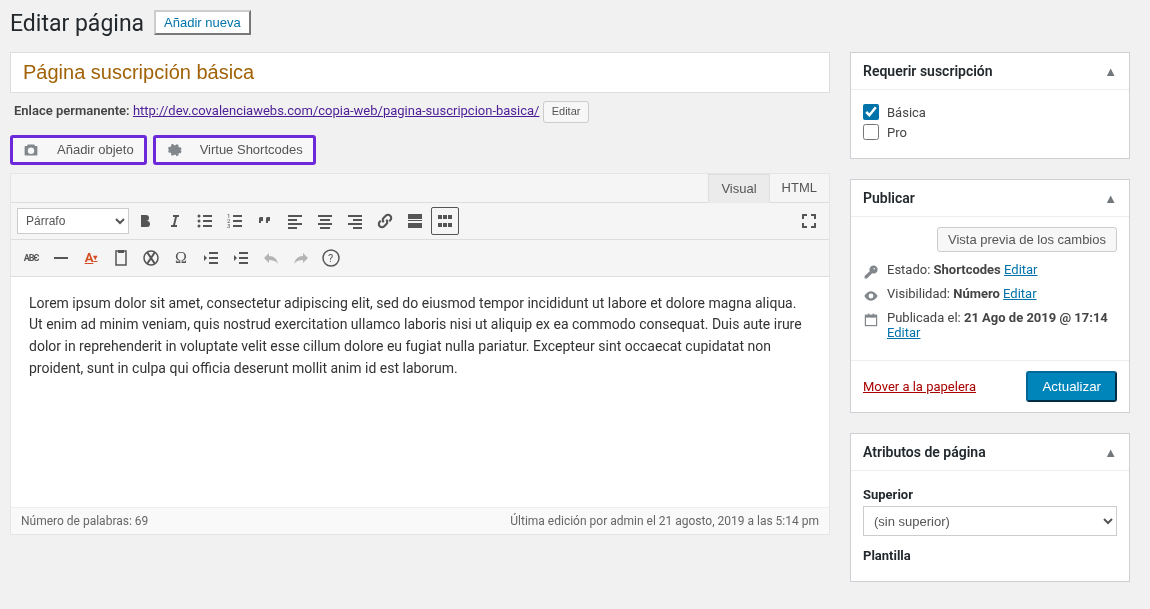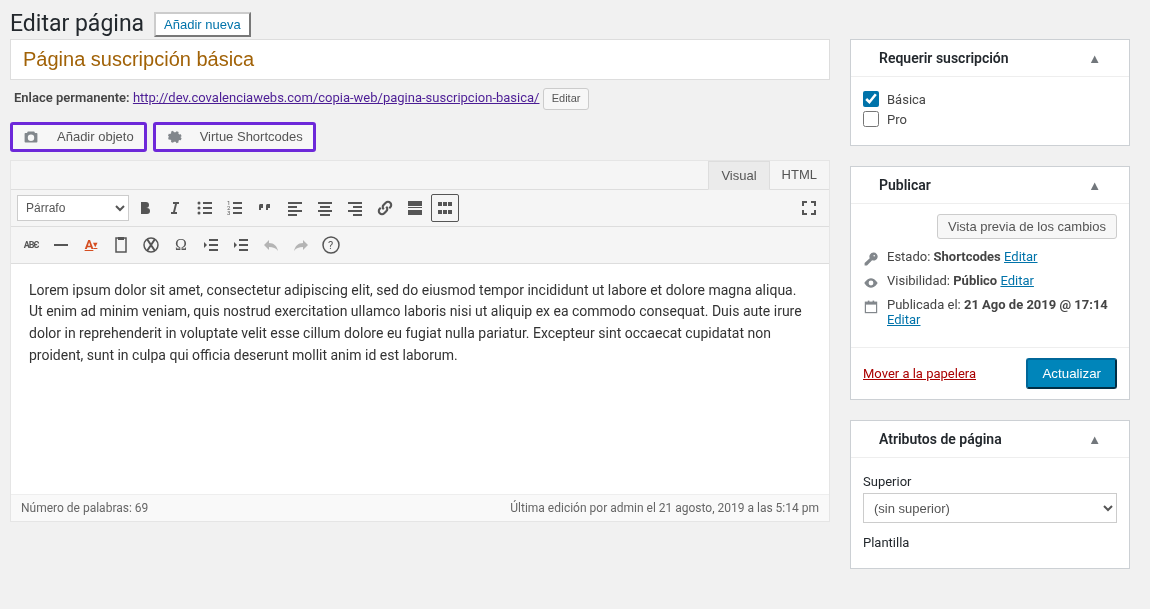--- a/index.html
+++ b/index.html
@@ -1,18 +1,18 @@
 <!DOCTYPE html>
 <html><head>
 <meta charset="utf-8">
 <style>
   * { box-sizing: border-box; margin: 0; padding: 0; }
   html, body { font-family: -apple-system, BlinkMacSystemFont, "Segoe UI", Roboto, Arial, sans-serif; font-size: 13px; color: #444; background: #f1f1f1; }
   .wrap { padding: 10px 20px 0 10px; }
-  .head { display: flex; align-items: flex-end; gap: 10px; margin-bottom: 2px; }
+  .head { display: flex; align-items: flex-start; gap: 10px; margin-bottom: 15px; }
   .head h1 { font-size: 23px; font-weight: 400; color: #23282d; }
   .btn, .btn-small { display: inline-block; padding: 4px 10px; border: 1px solid #ccc; border-radius: 3px; background: #f7f7f7; color: #555; cursor: pointer; font-size: 13px; }
   .btn-link-outline { color: #0073aa; border-color: #ccc; background: #fff; padding: 3px 8px; font-size: 13px; }
   .btn-small { font-size: 11px; padding: 1px 8px; line-height: 1.6; }
   .btn-primary { background: #0085ba; border-color: #006799; color: #fff; font-weight: 500; padding: 6px 14px; border-radius: 3px; cursor:pointer; }
   .columns { display: flex; gap: 20px; align-items: flex-start; }
   .col-main { flex: 1 1 auto; min-width: 0; }
   .col-side { width: 280px; flex: 0 0 280px; }
 
   .title-input { width: 100%; font-size: 20px; padding: 8px 12px; border: 1px solid #ddd; background: #fff; color: #a16207; }
@@ -33,33 +33,33 @@
   .tb { width:28px; height:28px; display:inline-flex; align-items:center; justify-content:center; cursor:pointer; border-radius:2px; color:#555; }
   .tb svg{ width:20px; height:20px; fill:#555;}
   .tb.boxed{ border:1px solid #555; border-radius:2px;}
   .tb.fs { margin-left:auto; }
   .toolbar2 { border-top: none; }
 
   .editor-content { padding: 16px 18px; min-height: 230px; font-size: 14px; line-height: 1.55; color:#333;}
   .editor-footer { display:flex; justify-content:space-between; padding:6px 10px; font-size:12px; color:#666; border-top:1px solid #eee; background:#f9f9f9;}
 
   .postbox { border:1px solid #ccd0d4; background:#fff; margin-bottom:20px; }
-  .postbox-header { display:flex; justify-content:space-between; align-items:center; padding:10px 28px; border-bottom:1px solid #eee; }
+  .postbox-header { display:flex; justify-content:space-between; align-items:center; padding:10px 12px; border-bottom:1px solid #eee; }
   .postbox-header h2 { font-size:14px; font-weight:600; color:#23282d;}
   .postbox-header .toggle { cursor:pointer; color:#72777c; }
   .postbox-inside { padding: 10px 12px 14px; font-size:13px;}
   .chk-row { display:flex; align-items:center; gap:8px; margin:4px 0; }
   .chk-row input[type=checkbox]{ width:16px; height:16px; accent-color:#0073aa;}
   .pub-line { display:flex; align-items:flex-start; gap:8px; margin:6px 0; color:#444;}
   .pub-line svg{ fill:#82878c; flex:0 0 16px; margin-top:2px;}
   .pub-line a { color:#0073aa; text-decoration: underline; cursor:pointer;}
   .pub-actions { display:flex; justify-content:space-between; align-items:center; border-top:1px solid #eee; padding:10px 12px; }
   .trash { color:#a00; text-decoration: underline; cursor:pointer; font-size:13px;}
   .preview-row { text-align:right; margin-bottom:10px;}
-  .attr-label { font-weight:400; margin:6px 0 4px; display:block; color:#23282d;}
+  .attr-label { font-weight:700; margin:6px 0 4px; display:block; color:#23282d;}
   .attr-select { width:100%; height:30px; border:1px solid #ccc; padding:0 6px; background:#fff; font-size:13px; color:#555;}
 </style>
 </head>
 <body>
 
 <div class="wrap">
   <div class="head">
     <h1>Editar página</h1>
     <button class="btn-link-outline">Añadir nueva</button>
   </div>
@@ -283,21 +283,21 @@
           <div class="pub-line">
             <svg width="16" height="16" viewBox="0 0 20 20">
                 <path d="M13 2a5 5 0 00-4.6 7L2 15v3h3l6.4-6.4A5 5 0 1013 2zm1 5a1 1 0 110-2 1 1 0 010 2z"></path>
               </svg>
             <div><span>Estado:</span> <strong>Shortcodes</strong> <a>Editar</a></div>
           </div>
           <div class="pub-line">
             <svg width="16" height="16" viewBox="0 0 20 20">
                 <path d="M10 4C5 4 1.7 10 1.7 10S5 16 10 16s8.3-6 8.3-6S15 4 10 4zm0 9a3 3 0 110-6 3 3 0 010 6z"></path>
               </svg>
-            <div><span>Visibilidad:</span> <strong>Público</strong> <a>Editar</a></div>
+            <div><span>Visibilidad:</span> <strong>Número</strong> <a>Editar</a></div>
           </div>
           <div class="pub-line">
             <svg width="16" height="16" viewBox="0 0 20 20">
                 <rect x="3" y="4" width="14" height="13" fill="none" stroke="#82878c" stroke-width="1.5"></rect>
                 <rect x="3" y="4" width="14" height="3"></rect>
                 <rect x="6" y="2" width="2" height="3"></rect>
                 <rect x="12" y="2" width="2" height="3"></rect>
               </svg>
             <div><span>Publicada el:</span> <strong>21 Ago de 2019 @ 17:14</strong><br><a>Editar</a></div>
           </div>

